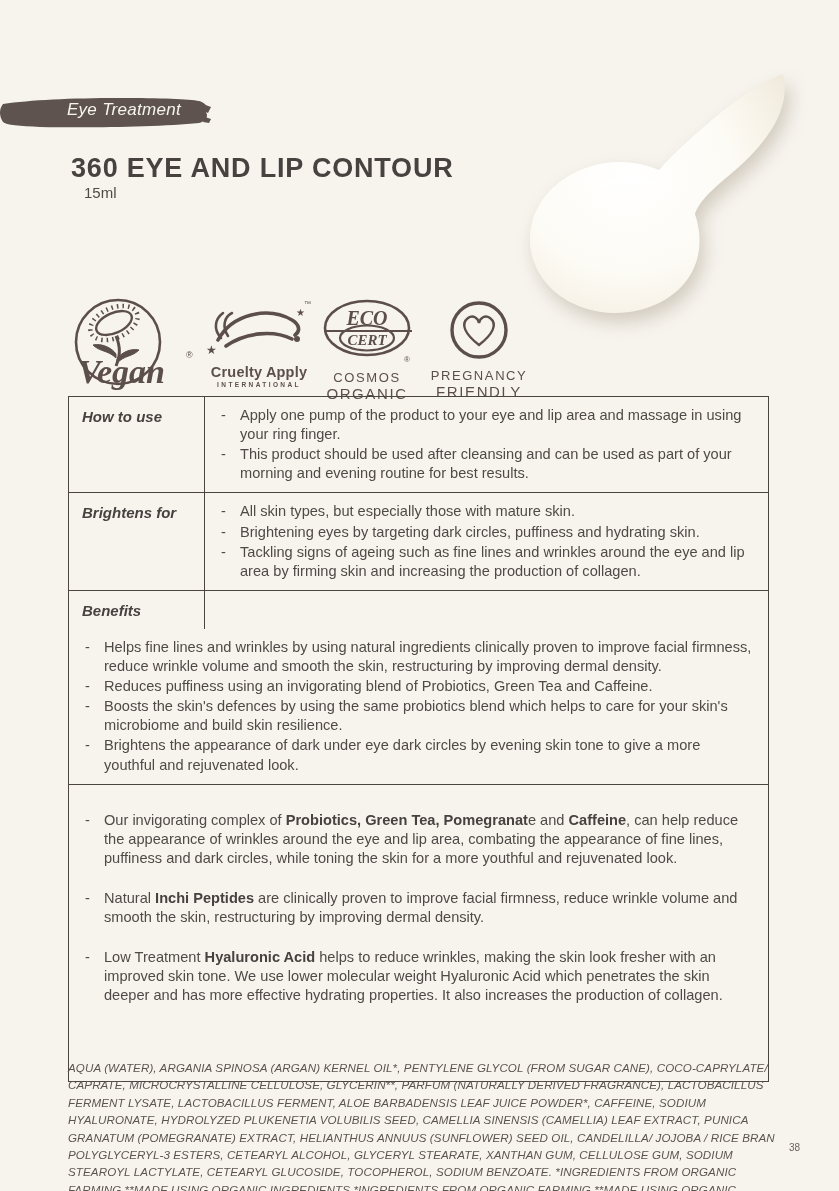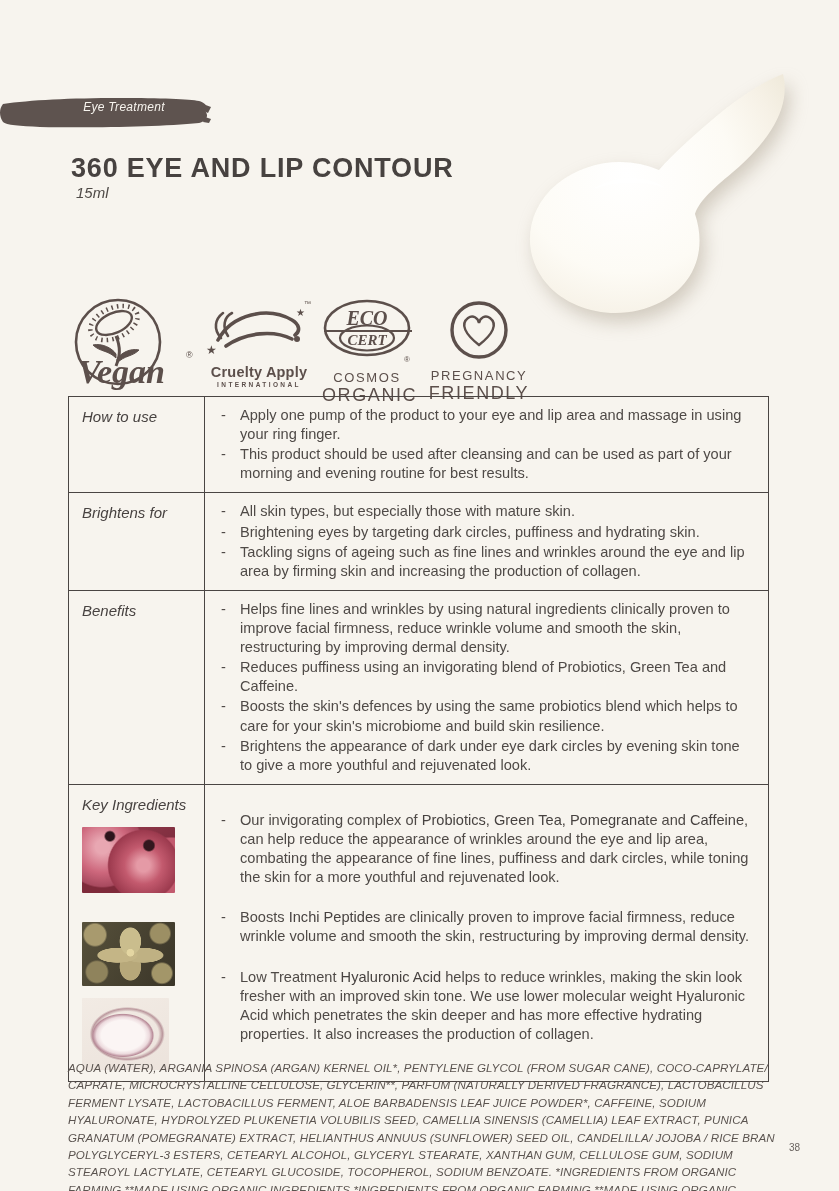--- a/index.html
+++ b/index.html
@@ -14,72 +14,72 @@
   .page { position:absolute; inset:0; }
 
   
   .badge-brush {
     position:absolute; left:0; top:94px; width:214px; height:37px;
   }
   .badge-brush svg { position:absolute; inset:0; }
   .badge-label {
     position:absolute; left:44px; top:6px; width:160px;
     text-align:center; color:#f7f4ee;
-    font-size:12px; font-style:italic; letter-spacing:.3px;
+    font-size:17px; font-style:italic; letter-spacing:.3px;
   }
   .page-title {
     position:absolute; left:71px; top:153px;
     font-size:27px; font-weight:700; letter-spacing:.8px; color:#474240;
   }
   .volume {
-    position:absolute; left:76px; top:184px;
-    font-size:15px; font-style:italic; color:#4f4a47;
+    position:absolute; left:84px; top:184px;
+    font-size:15px; color:#4f4a47;
   }
   .description {
     position:absolute; left:71px; top:206px; width:445px;
     font-size:19.5px; font-style:italic; color:#4f4a47; line-height:1.4;
   }
 
   
   .cream-drop { position:absolute; left:495px; top:62px; width:320px; height:255px; }
   .cream-drop svg { filter:drop-shadow(5px 9px 9px rgba(150,138,115,.38)); }
 
   
   .badges { position:absolute; left:66px; top:292px; height:100px; }
   .cert { position:absolute; text-align:center; color:#5c4f4b; }
   .cert-vegan   { left:0;    top:4px;  width:134px; }
   .cert-bunny   { left:138px; top:6px; width:110px; }
   .cert-eco     { left:256px; top:6px; width:90px; }
   .cert-preg    { left:362px; top:8px; width:102px; }
   .cert .cap1 { font-size:13px; letter-spacing:1.6px; margin-top:2px; color:#5c4f4b; }
-  .cert .cap2 { font-size:18px; letter-spacing:1.6px; color:#5c4f4b; }
+  .cert .cap2 { font-size:15px; letter-spacing:1.6px; color:#5c4f4b; }
   .cert-bunny .cap1 { font-size:14.5px; font-weight:700; letter-spacing:.2px; }
   .cert-bunny .cap2 { font-size:6.5px; letter-spacing:2.4px; font-weight:700; margin-top:1px; }
 
   
   .info-table {
     position:absolute; left:68px; top:396px; width:701px;
     border:1px solid #4a4543;
   }
   .t-row { display:flex; border-bottom:1px solid #4a4543; }
   .t-row:last-child { border-bottom:none; }
   .t-label-col {
     width:136px; flex:none; border-right:1px solid #4a4543;
     padding:11px 10px 10px 13px;
   }
-  .t-label { font-size:15px; font-weight:400; font-style:italic; color:#474240; }
+  .t-label { font-size:15px; font-weight:700; font-style:italic; color:#474240; }
   .t-content-col { flex:1; padding:9px 14px 8px 16px; font-size:14.6px; line-height:1.31; color:#4f4a47; }
   .bullet { display:flex; margin-bottom:1px; }
   .bullet .dash { width:19px; flex:none; }
   .bullet .btext { flex:1; }
-  .bullet .bold, .btext b { font-weight:400; color:#474240; }
+  .bullet .bold, .btext b { font-weight:700; color:#474240; }
 
   .row-how   { min-height:89px; }
   .row-suit  { min-height:90px; }
-  .row-ben   { min-height:179px; }
+  .row-ben   { min-height:179px;flex-direction:column; }
   .row-key   { min-height:296px; }
 
   .row-key .t-content-col { padding-top:14px; }
   .row-key .bullet { margin-bottom:21px; }
   .row-key .bullet:first-child { margin-top:12px; }
 
   .ki-img { border-radius:1px; }
   .ki-img.pomegranate {
     width:93px; height:66px; margin-top:14px;
     background:
@@ -272,34 +272,28 @@
             <span class="btext"><span>Boosts the skin's defences by using the same probiotics blend which helps to care for your skin's microbiome and build skin resilience.</span></span>
           </div>
           <div class="bullet">
             <span class="dash">-</span>
             <span class="btext"><span>Brightens the appearance of dark under eye dark circles by evening skin tone to give a more youthful and rejuvenated look.</span></span>
           </div>
         </div>
     </div>
 
     <div class="t-row row-key">
-      <div class="t-label-col">
-        <div class="t-label">Key Ingredients</div>
-        <div class="ki-img pomegranate"></div>
-        <div class="ki-img inchi"></div>
-        <div class="ki-img hyaluronic"></div>
-      </div>
       <div class="t-content-col">
           <div class="bullet">
             <span class="dash">-</span>
             <span class="btext"><span>Our invigorating complex of </span><span class="bold">Probiotics, Green Tea, Pomegranat</span><span>e and </span><span class="bold">Caffeine</span><span>, can help reduce the appearance of wrinkles around the eye and lip area, combating the appearance of fine lines, puffiness and dark circles, while toning the skin for a more youthful and rejuvenated look.</span></span>
           </div>
           <div class="bullet">
             <span class="dash">-</span>
-            <span class="btext"><span>Boosts </span><span class="bold">Inchi Peptides</span><span> are clinically proven to improve facial firmness, reduce wrinkle volume and smooth the skin, restructuring by improving dermal density.</span></span>
+            <span class="btext"><span>Natural </span><span class="bold">Inchi Peptides</span><span> are clinically proven to improve facial firmness, reduce wrinkle volume and smooth the skin, restructuring by improving dermal density.</span></span>
           </div>
           <div class="bullet">
             <span class="dash">-</span>
             <span class="btext"><span>Low Treatment </span><span class="bold">Hyaluronic Acid</span><span> helps to reduce wrinkles, making the skin look fresher with an improved skin tone. We use lower molecular weight Hyaluronic Acid which penetrates the skin deeper and has more effective hydrating properties. It also increases the production of collagen.</span></span>
           </div>
         </div>
     </div>
   </div>
 
   <div class="full-ingredients">

